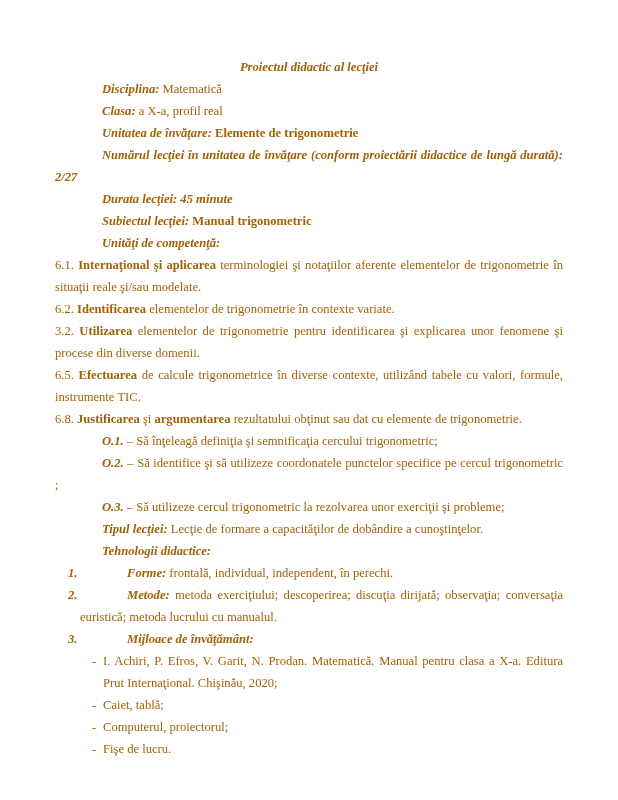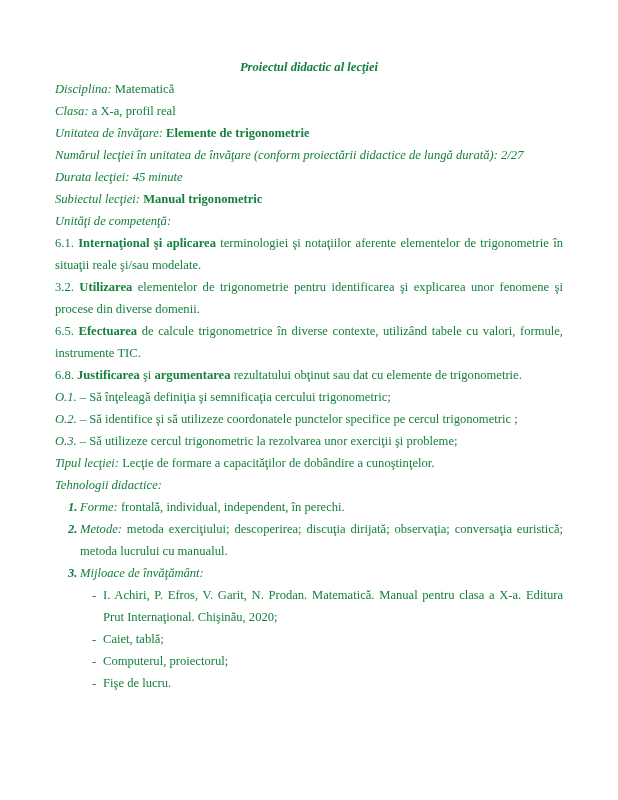--- a/index.html
+++ b/index.html
@@ -5,21 +5,21 @@
   html, body {
     margin: 0;
     padding: 0;
     background: #ffffff;
   }
   .page {
     position: relative;
     width: 618px;
     height: 800px;
     background: #ffffff;
-    color: #15803d;
+    color: #a16207;
     font-family: "Liberation Serif", "DejaVu Serif", serif;
     font-size: 12.6px;
     line-height: 22px;
     box-sizing: border-box;
     padding: 56px 55px 0 55px;
     overflow: hidden;
   }
   .doc-title {
     text-align: center;
     font-weight: bold;
@@ -45,38 +45,39 @@
   .li-dash {
     position: relative;
     padding-left: 48px;
     text-align: justify;
   }
   .li-dash > .marker {
     position: absolute;
     left: 37px;
     top: 0;
   }
-  .bi { font-weight: normal; font-style: italic; }
+  .bi { font-weight: bold; font-style: italic; margin-left: 47px; }
   .b  { font-weight: bold; }
   .r  { }
 </style>
 </head>
 <body>
 
 <div class="page">
   <div class="doc-title">Proiectul didactic al lecţiei</div>
   <div>
       <div class="para"><span class="bi">Disciplina:</span><span class="r"> Matematică</span></div>
       <div class="para"><span class="bi">Clasa:</span><span class="r"> a X-a, profil real</span></div>
       <div class="para"><span class="bi">Unitatea de învăţare:</span><span class="b"> Elemente de trigonometrie</span></div>
       <div class="para"><span class="bi">Numărul lecţiei în unitatea de învăţare (conform proiectării didactice de lungă durată): 2/27</span></div>
       <div class="para"><span class="bi">Durata lecţiei: 45 minute</span></div>
       <div class="para"><span class="bi">Subiectul lecţiei:</span><span class="b"> Manual trigonometric</span></div>
       <div class="para"><span class="bi">Unităţi de competenţă:</span></div>
       <div class="para"><span class="r">6.1. </span><span class="b">Internaţional şi aplicarea</span><span class="r"> terminologiei şi notaţiilor aferente elementelor de trigonometrie în situaţii reale şi/sau modelate.</span></div>
+      <div class="para"><span class="r">6.2. </span><span class="b">Identificarea</span><span class="r"> elementelor de trigonometrie în contexte variate.</span></div>
       <div class="para"><span class="r">3.2. </span><span class="b">Utilizarea</span><span class="r"> elementelor de trigonometrie pentru identificarea şi explicarea unor fenomene şi procese din diverse domenii.</span></div>
       <div class="para"><span class="r">6.5. </span><span class="b">Efectuarea</span><span class="r"> de calcule trigonometrice în diverse contexte, utilizând tabele cu valori, formule, instrumente TIC.</span></div>
       <div class="para"><span class="r">6.8. </span><span class="b">Justificarea</span><span class="r"> şi </span><span class="b">argumentarea</span><span class="r"> rezultatului obţinut sau dat cu elemente de trigonometrie.</span></div>
       <div class="para"><span class="bi">O.1.</span><span class="r"> – Să înţeleagă definiţia şi semnificaţia cercului trigonometric;</span></div>
       <div class="para"><span class="bi">O.2.</span><span class="r"> – Să identifice şi să utilizeze coordonatele punctelor specifice pe cercul trigonometric ;</span></div>
       <div class="para"><span class="bi">O.3.</span><span class="r"> – Să utilizeze cercul trigonometric la rezolvarea unor exerciţii şi probleme;</span></div>
       <div class="para"><span class="bi">Tipul lecţiei:</span><span class="r"> Lecţie de formare a capacităţilor de dobândire a cunoştinţelor.</span></div>
       <div class="para"><span class="bi">Tehnologii didactice:</span></div>
       <div class="li-num"><span class="marker">1.</span><span class="bi">Forme:</span><span class="r">  frontală, individual, independent, în perechi.</span></div>
       <div class="li-num"><span class="marker">2.</span><span class="bi">Metode:</span><span class="r"> metoda exerciţiului; descoperirea; discuţia dirijată; observaţia; conversaţia euristică; metoda lucrului cu manualul.</span></div>

